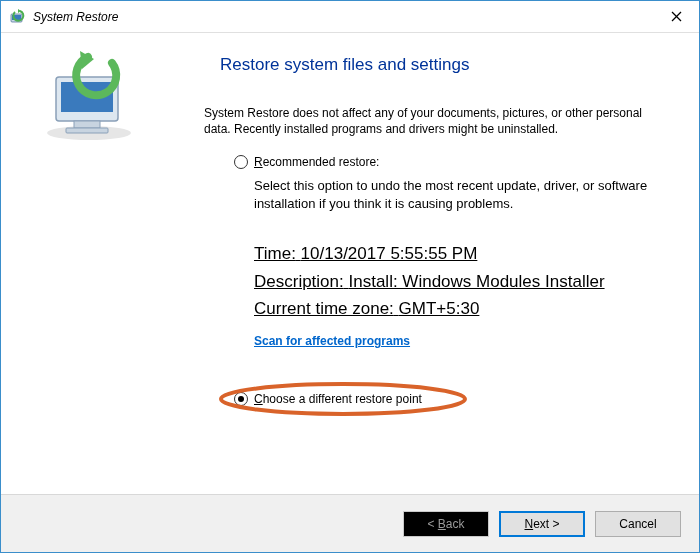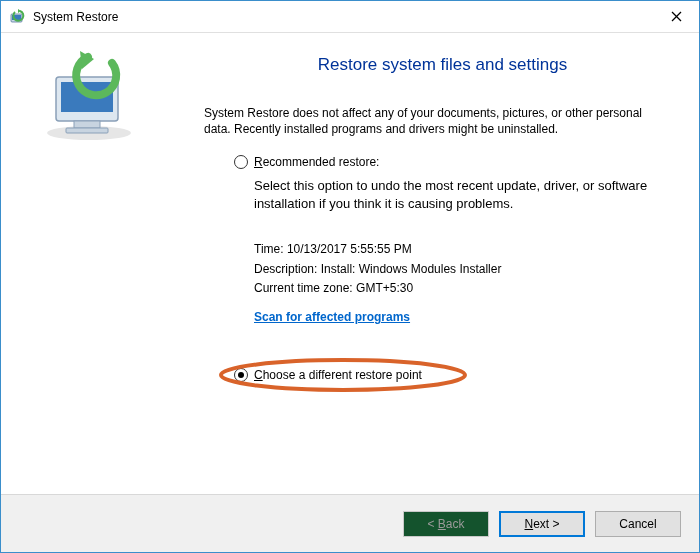--- a/index.html
+++ b/index.html
@@ -23,20 +23,21 @@
     border-bottom: 1px solid #e0e0e0;
   }
   .titlebar-icon {
     width: 16px; height: 16px;
     margin-right: 8px;
   }
   .titlebar-title {
     flex: 1;
     font-size: 12px;
     color: #000;
+    font-style: italic;
   }
   .titlebar-close {
     width: 46px;
     height: 32px;
     display: flex;
     align-items: center;
     justify-content: center;
     font-size: 14px;
     color: #000;
     cursor: pointer;
@@ -56,21 +57,20 @@
   .main {
     flex: 1;
     padding: 20px 34px 10px 28px;
     color: #000;
   }
   .heading {
     font-size: 17px;
     color: #003399;
     margin: 2px 0 30px 16px;
     font-weight: 400;
-    text-align: center;
   }
   .para {
     font-size: 12px;
     color: #000;
     line-height: 1.35;
     margin: 0 0 18px 0;
   }
   .option-block {
     margin-left: 30px;
     margin-bottom: 26px;
@@ -100,22 +100,23 @@
     font-size: 12px;
   }
   .option-desc {
     margin-left: 20px;
     font-size: 13px;
     line-height: 1.35;
     margin-bottom: 28px;
   }
   .details {
     margin-left: 20px;
-    font-size: 12px;
+    font-size: 17px;
     line-height: 1.6;
+    text-decoration: underline;
   }
   .link {
     color: #0066cc;
     text-decoration: underline;
     cursor: pointer;
     display: inline-block;
     margin-top: 12px;
     margin-left: 20px;
     font-weight: bold;
   }
@@ -151,21 +152,21 @@
     min-width: 86px;
     height: 26px;
     font-size: 12px;
     background: #e1e1e1;
     border: 1px solid #adadad;
     cursor: pointer;
     padding: 0 12px;
   }
   .btn:disabled {
     color: #9a9a9a;
-    background: #14532d;
+    background: #000000;
     border-color: #c9c9c9;
     cursor: default;
   }
   .btn.default {
     border: 2px solid #0078d7;
     background: #e1e1e1;
   }
   .u { text-decoration: underline; }
 </style>
 </head>

